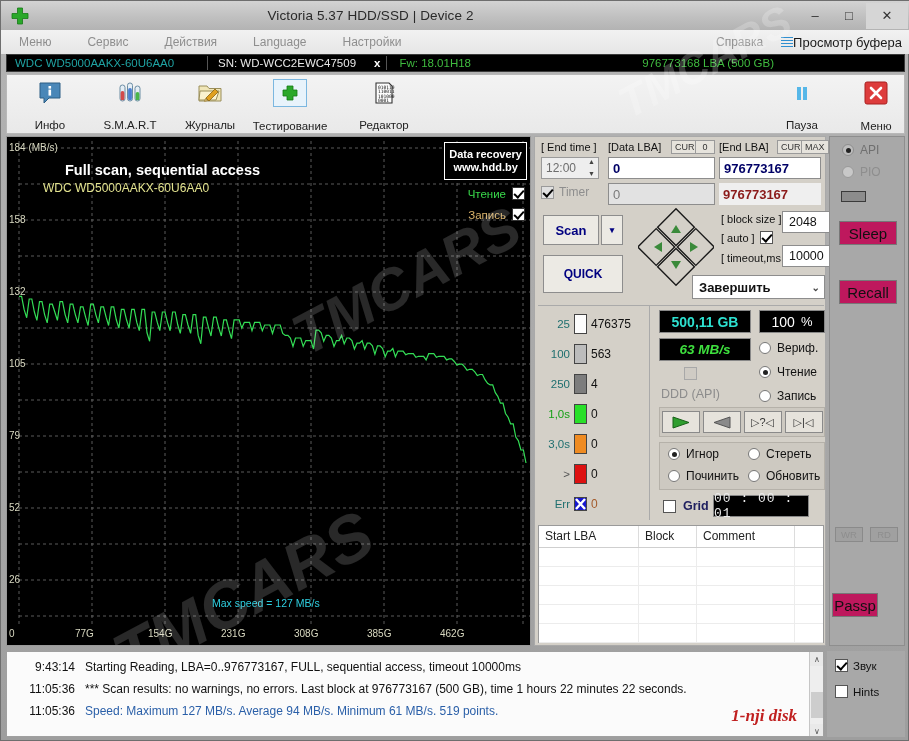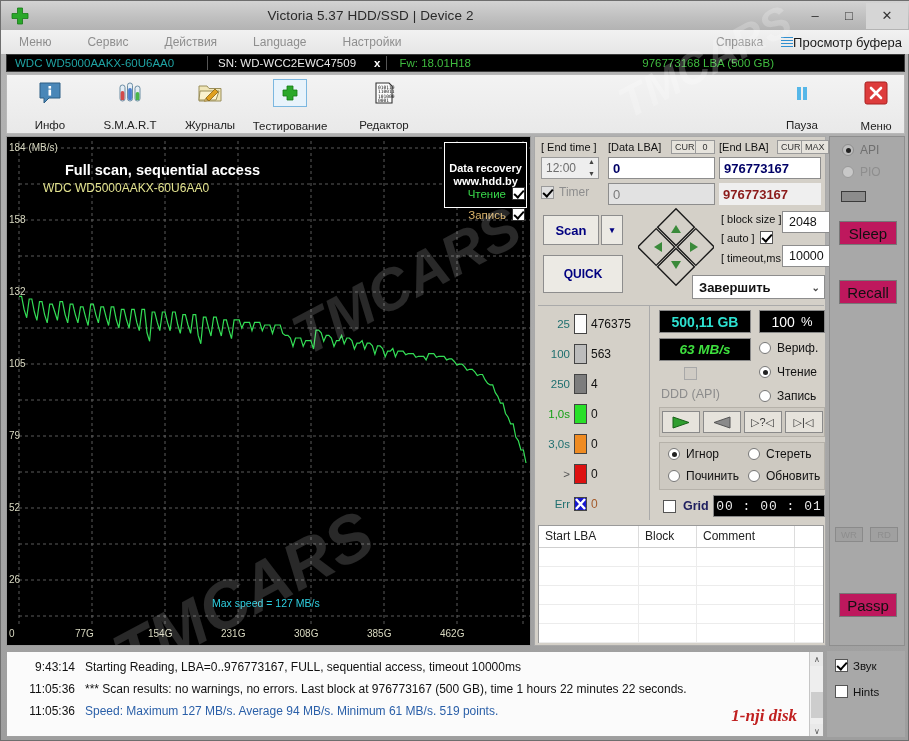--- a/index.html
+++ b/index.html
@@ -83,21 +83,21 @@
   
   #graph {
     position:absolute; left:5px; top:135px; width:525px; height:510px;
     background:#000; border:1px solid #999;
     overflow:hidden;
   }
   #graph svg { display:block; }
   .axis-lab { fill:#d8d8c0; font-size:10px; font-family:"Liberation Sans",sans-serif;}
   .hdd-badge {
     position:absolute; right:3px; top:5px; background:#000; border:1px solid #fff;
-    color:#fff; font-size:11px; font-weight:bold; padding:19px 4px; line-height:13px; text-align:center;
+    color:#fff; font-size:11px; font-weight:bold; padding:5px 4px; line-height:13px; text-align:center;
   }
   .chk-row {
     position:absolute; right:5px; display:flex; align-items:center; gap:6px; font-size:11.5px;
   }
   .gchk { width:13px; height:13px; background:#fff; border:1px solid #333; position:relative;}
   .gchk.on::after {
     content:""; position:absolute; left:3px; top:0px; width:4px; height:8px;
     border:solid #000; border-width:0 2px 2px 0; transform:rotate(42deg);
   }
 
@@ -557,21 +557,21 @@
       <div class="rrow" style="position:absolute;left:88px;top:26px;">
         <span class="radio"></span>
         <span>Обновить</span>
       </div>
     </div>
 
     <div style="position:absolute;left:128px;top:362px;display:flex;align-items:center;gap:7px;">
       <span class="sqchk"></span>
       <span style="font-size:12.5px;font-weight:bold;color:#202060;">Grid</span>
     </div>
-    <div class="lcd" style="position:absolute;left:178px;top:358px;width:112px;height:22px;border:1px solid #888;">
+    <div class="lcd" style="position:absolute;left:178px;top:358px;width:96px;height:22px;border:1px solid #888;">
       <span style="color:#eaeaea;font-family:'Liberation Mono',monospace;font-size:13px;letter-spacing:1px;">00 : 00 : 01</span>
     </div>
 
     <div id="tbl">
       <div class="thead">
         <div class="th" style="width:100px;">Start LBA</div>
         <div class="th" style="width:58px;">Block</div>
         <div class="th" style="width:98px;">Comment</div>
         <div class="th" style="flex:1;border-right:none;"></div>
       </div>
@@ -615,21 +615,21 @@
     </div>
     <div class="rrow" style="position:absolute;left:12px;top:28px;color:#8e8e8e;">
       <span class="radio" style="background:#c8c8c8;border-color:#9a9a9a;"></span>
       <span>PIO</span>
     </div>
     <div style="position:absolute;left:11px;top:54px;width:25px;height:11px;background:#8c8c8c;border:1px solid #3a3a3a;"></div>
     <div class="rbtn" style="position:absolute;left:9px;top:84px;width:58px;height:24px;">Sleep</div>
     <div class="rbtn" style="position:absolute;left:9px;top:143px;width:58px;height:24px;">Recall</div>
     <div class="rbtn dim" style="position:absolute;left:5px;top:390px;width:28px;height:15px;">WR</div>
     <div class="rbtn dim" style="position:absolute;left:40px;top:390px;width:28px;height:15px;">RD</div>
-    <div class="rbtn" style="position:absolute;left:9px;top:456px;width:58px;height:24px;">Passp</div>
+    <div class="rbtn" style="position:absolute;left:2px;top:456px;width:46px;height:24px;">Passp</div>
   </div>
 
   <div id="log">
     <div class="logrow" style="margin-top:4px;">
       <span class="logtime">9:43:14</span>
       <span class="logtxt">Starting Reading, LBA=0..976773167, FULL, sequential access, timeout 10000ms</span>
     </div>
     <div class="logrow">
       <span class="logtime">11:05:36</span>
       <span class="logtxt">*** Scan results: no warnings, no errors. Last block at 976773167 (500 GB), time 1 hours 22 minutes 22 seconds.</span>

